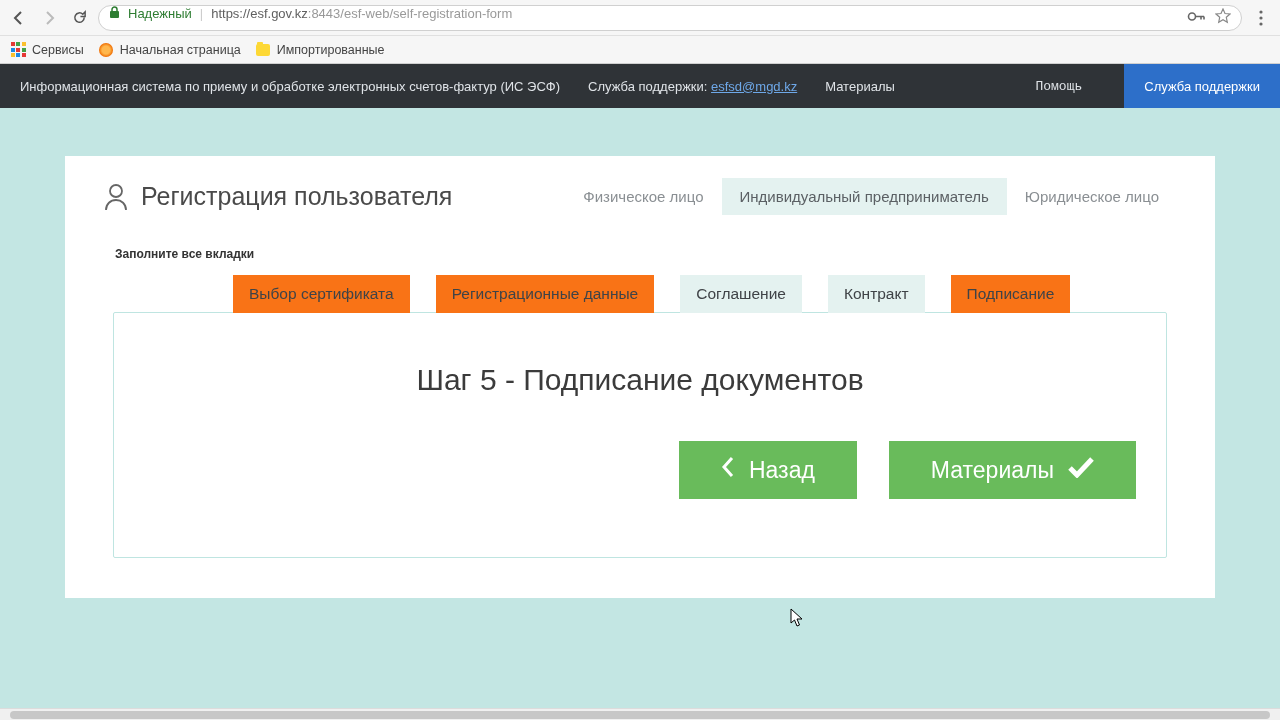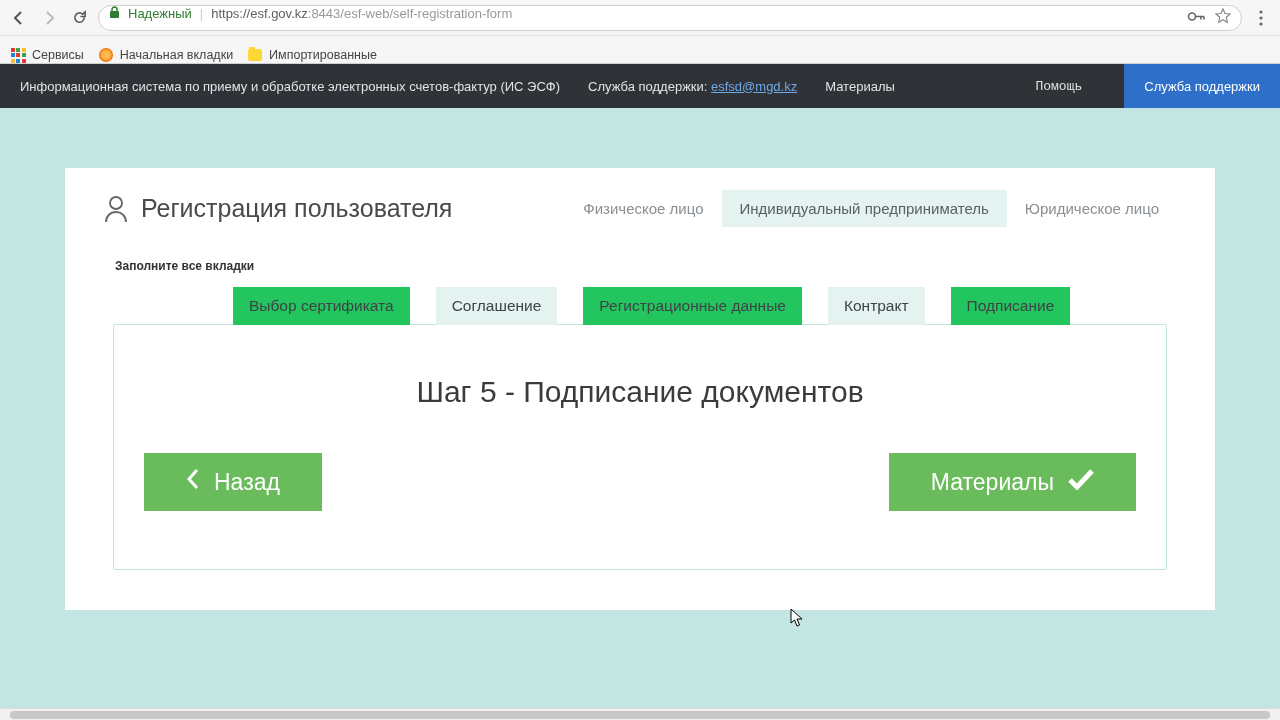--- a/index.html
+++ b/index.html
@@ -13,21 +13,21 @@
 .secure-label { color: #2e7d32; }
 .lock-icon { color: #2e7d32; }
 .url-text { color: #606060; }
 .url-text .dim { color: #999; }
 .url-right { display: flex; align-items: center; gap: 10px; margin-left: auto; }
 .key-icon { color: #666; font-weight: bold; }
 .star-icon { color: #888; }
 .menu-dots { width: 22px; height: 22px; display: flex; align-items: center; justify-content: center; color: #666; }
 
 
-.bookmarks-bar { height: 28px; background: #f6f6f6; border-bottom: 1px solid #d0d0d0; display: flex; align-items: flex-end; padding: 0 10px; gap: 14px; font-size: 12.5px; color: #444; }
+.bookmarks-bar { height: 28px; background: #f6f6f6; border-bottom: 1px solid #d0d0d0; display: flex; align-items: center; padding: 0 10px; gap: 14px; font-size: 12.5px; color: #444; }
 .bm-item { display: flex; align-items: center; gap: 6px; cursor: pointer; }
 .bm-icon { width: 16px; height: 16px; display: inline-flex; align-items: center; justify-content: center; }
 .apps-grid { display: grid; grid-template-columns: repeat(3, 4px); grid-template-rows: repeat(3, 4px); gap: 1.5px; }
 .apps-grid span:nth-child(1){background:#e53935;} .apps-grid span:nth-child(2){background:#43a047;}
 .apps-grid span:nth-child(3){background:#fbc02d;} .apps-grid span:nth-child(4){background:#1e88e5;}
 .apps-grid span:nth-child(5){background:#e53935;} .apps-grid span:nth-child(6){background:#43a047;}
 .apps-grid span:nth-child(7){background:#fbc02d;} .apps-grid span:nth-child(8){background:#1e88e5;}
 .apps-grid span:nth-child(9){background:#e53935;}
 .ff-icon { background: radial-gradient(circle, #ffb74d 40%, #ef6c00 70%); border-radius: 50%; width: 14px; height: 14px; }
 .folder-icon { width: 14px; height: 12px; background: #fdd835; border-radius: 2px; position: relative; }
@@ -38,44 +38,44 @@
 .app-header .spacer { flex: 1; }
 .app-header a { color: #6ea8e8; text-decoration: underline; }
 .app-header .underline { color: #dfe3e7; cursor: pointer; }
 .help-link { color: #dfe3e7; cursor: pointer; padding: 0 14px; font-family: Liberation Mono, monospace; }
 .support-btn { background: #2d6fc9; color: #fff; padding: 12px 20px; cursor: pointer; margin-right: -20px; height: 44px; display: flex; align-items: center; }
 
 
 .page-bg { background: #c3e6e3; height: calc(720px - 36px - 28px - 44px - 12px); padding: 48px 0 0 0; }
 
 
-.card { width: 1150px; margin: 12px auto; background: #fff; }
+.card { width: 1150px; margin: 0 auto; background: #fff; }
 
 
 .card-header { display: flex; align-items: center; padding: 22px 38px 22px 38px; }
 .card-title { display: flex; align-items: center; gap: 12px; font-size: 25px; color: #4a4a4a; font-weight: 400; }
 .user-icon { width: 26px; height: 30px; }
 .user-icon svg { stroke: #666; stroke-width: 1.8; fill: none; }
 .type-tabs { margin-left: auto; display: flex; gap: 0; }
 .type-tab { padding: 10px 18px; font-size: 15px; color: #8a8f93; cursor: pointer; }
 .type-tab.active { background: #e4f2f0; color: #5b6064; }
 
 
 .card-body { padding: 10px 48px 40px 48px; }
 .instruction { font-size: 12px; font-weight: 600; color: #333; margin-bottom: 14px; margin-left: 2px; }
 
 
 .steps { display: flex; gap: 26px; margin-left: 120px; }
-.step-tab { background: #22c55e; color: #3f4347; padding: 10px 16px; font-size: 15.5px; cursor: pointer; }
+.step-tab { background: #f97316; color: #3f4347; padding: 10px 16px; font-size: 15.5px; cursor: pointer; }
 .step-tab.light { background: #e4f2f0; }
 
 
 .panel { border: 1px solid #bfe5e1; border-radius: 2px; margin-top: -1px; padding: 50px 30px 58px 30px; text-align: center; }
 .panel-title { font-size: 30px; color: #3b3b3b; margin-bottom: 44px; }
-.btn-row { display: flex; justify-content: space-between; gap: 12px; }
+.btn-row { display: flex; justify-content: flex-end; gap: 32px; }
 .btn { background: #69bb5b; color: #fff; font-size: 23px; padding: 15px 42px; display: flex; align-items: center; gap: 14px; cursor: pointer; border: none; }
 .btn .chev-left { display: inline-block; }
 .btn .check-icon { display: inline-block; }
 
 
 .h-scrollbar { position: absolute; bottom: 0; left: 0; right: 0; height: 12px; background: #f0f0f0; border-top: 1px solid #dcdcdc; }
 .h-thumb { position: absolute; left: 10px; right: 10px; top: 2px; height: 8px; background: #c7c7c7; border-radius: 4px; }
 
 
 .cursor { position: absolute; left: 790px; top: 608px; pointer-events: none; }
@@ -148,21 +148,21 @@
           <span></span>
           <span></span>
         </span>
     </span>
     <span>Сервисы</span>
   </div>
   <div class="bm-item">
     <span class="bm-icon">
         <span class="ff-icon"></span>
       </span>
-    <span>Начальная вкладки</span>
+    <span>Начальная страница</span>
   </div>
   <div class="bm-item">
     <span class="bm-icon">
         <span class="folder-icon"></span>
       </span>
     <span>Импортированные</span>
   </div>
 </div>
 
 <div class="app-header">
@@ -195,22 +195,22 @@
         <div class="type-tab active">Индивидуальный предприниматель</div>
         <div class="type-tab">Юридическое лицо</div>
       </div>
     </div>
 
     <div class="card-body">
       <div class="instruction">Заполните все вкладки</div>
 
       <div class="steps">
         <div class="step-tab">Выбор сертификата</div>
+        <div class="step-tab">Регистрационные данные</div>
         <div class="step-tab light">Соглашение</div>
-        <div class="step-tab">Регистрационные данные</div>
         <div class="step-tab light">Контракт</div>
         <div class="step-tab">Подписание</div>
       </div>
 
       <div class="panel">
         <div class="panel-title">Шаг 5 - Подписание документов</div>
         <div class="btn-row">
           <button class="btn">
             <span class="chev-left">
               <svg width="14" height="22" viewBox="0 0 14 22">

